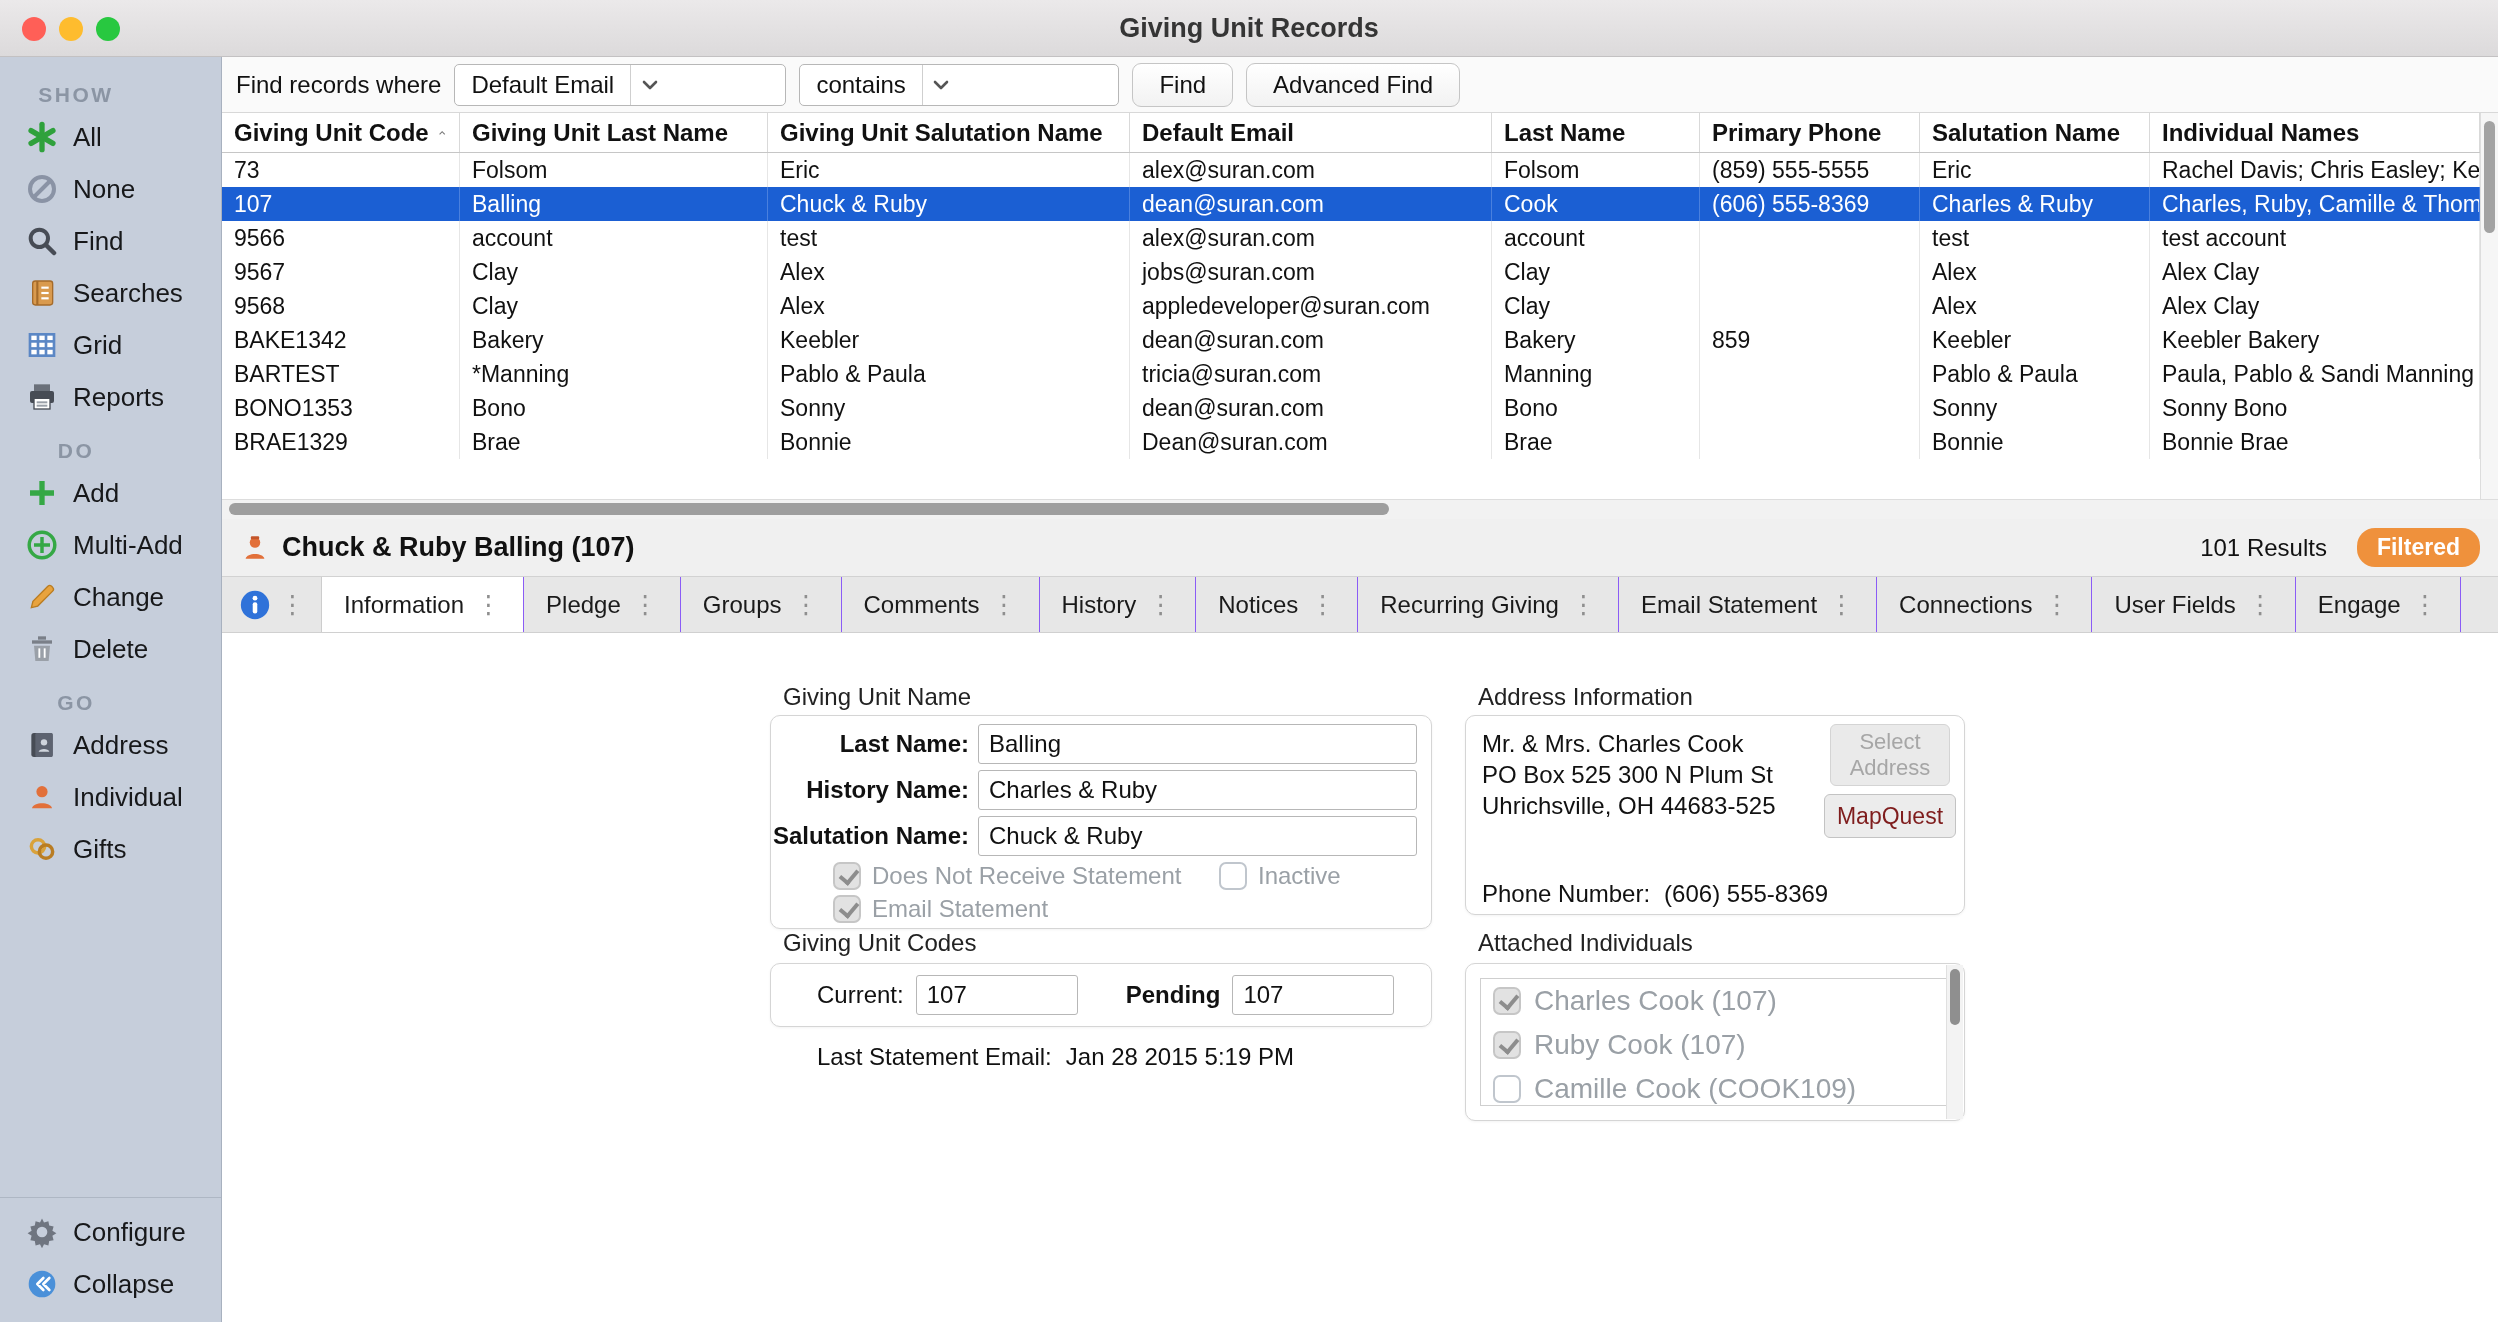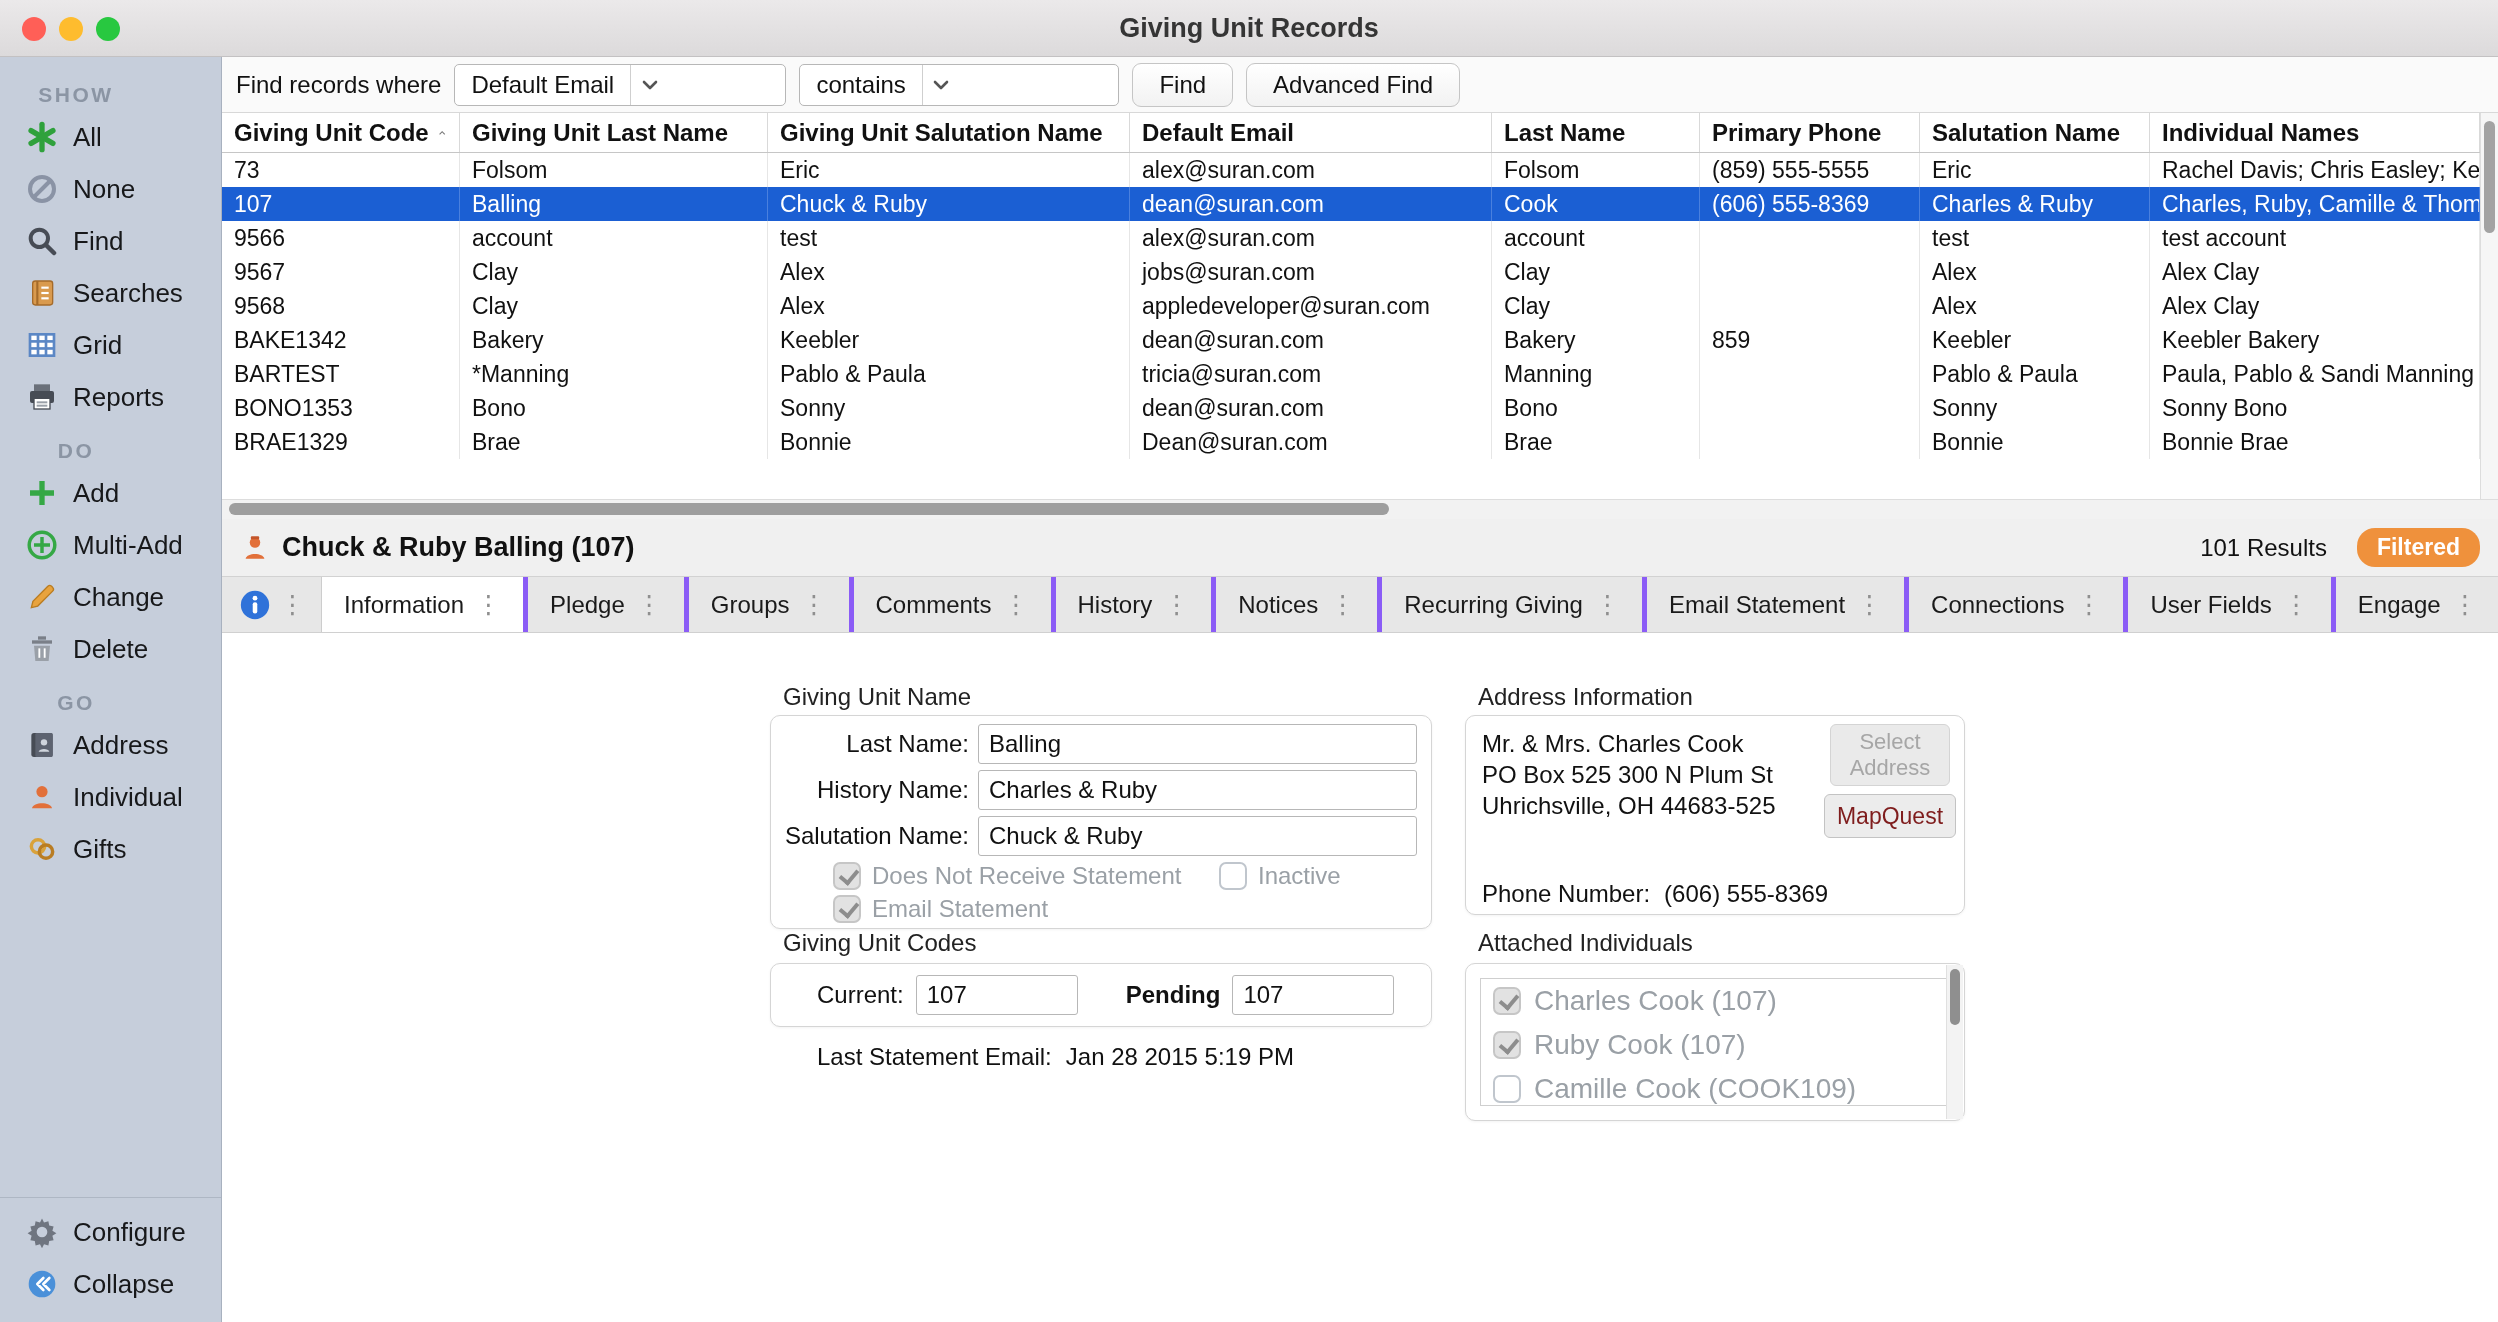--- a/index.html
+++ b/index.html
@@ -73,32 +73,32 @@
   .record-spacer { flex: 1; }
   .results-count { font-size: 24px; color: #111; margin-right: 18px; }
   .badge { background: #ef913c; color: #fff; font-weight: bold; font-size: 23px;
     border-radius: 18px; padding: 6px 20px; }
 
   
   .tabbar { height: 56px; flex: 0 0 56px; background: #e7e7e7; border-bottom: 1px solid #d0d0d0;
     display: flex; align-items: stretch; overflow: hidden; }
   .info-seg { display: flex; align-items: center; gap: 8px; padding: 0 16px; border-right: 1px solid #cdcdcd; }
   .info-seg .icn { width: 34px; height: 34px; }
-  .tab { display: flex; align-items: center; gap: 12px; padding: 0 22px; border-right: 5px solid #8b5cf6;
+  .tab { display: flex; align-items: center; gap: 12px; padding: 0 22px; border-right: 1px solid #8b5cf6;
     font-size: 24px; color: #1a1a1a; white-space: nowrap; }
   .tab.active { background: #fff; }
   .dots { color: #8f8f8f; font-size: 25px; font-family: "DejaVu Sans", sans-serif; }
 
   
   .detail { flex: 1; position: relative; background: #fff; font-size: 24px; color: #111; }
   .group-label { position: absolute; font-size: 24px; color: #222; }
   .groupbox { position: absolute; border: 1px solid #d5d5d5; border-radius: 10px; background: #fff;
     box-shadow: 0 1px 3px rgba(0,0,0,0.05); }
   .g1-row { position: absolute; left: 0; right: 14px; display: flex; align-items: center; }
-  .form-label { width: 198px; text-align: right; font-size: 24px; color: #111; flex: 0 0 198px; }
+  .form-label { width: 198px; text-align: right; font-size: 24px; color: #111; flex: 0 0 198px; font-weight: bold; }
   .form-input { flex: 1; margin-left: 9px; height: 40px; border: 1px solid #b7b7b7; border-radius: 3px;
     font-size: 24px; font-family: inherit; padding: 0 10px; color: #111; background: #fff; }
   .cb-pair { position: absolute; display: flex; align-items: center; gap: 11px; }
   .cb-label { font-size: 24px; color: #9aa0a6; white-space: nowrap; }
   .checkbox { width: 28px; height: 28px; border: 2px solid #c0c6cd; border-radius: 7px; background: #fff;
     display: inline-block; position: relative; flex: 0 0 28px; }
   .checkbox.checked { background: #e2e2e2; border-color: #c6c6c6; }
   .checkbox.checked::after { content: ""; position: absolute; left: 8px; top: 2px; width: 8px; height: 14px;
     border-right: 4px solid #8d8d8d; border-bottom: 4px solid #8d8d8d; transform: rotate(40deg); }
   .codes-inner { display: flex; align-items: center; height: 100%; padding-left: 46px; }

